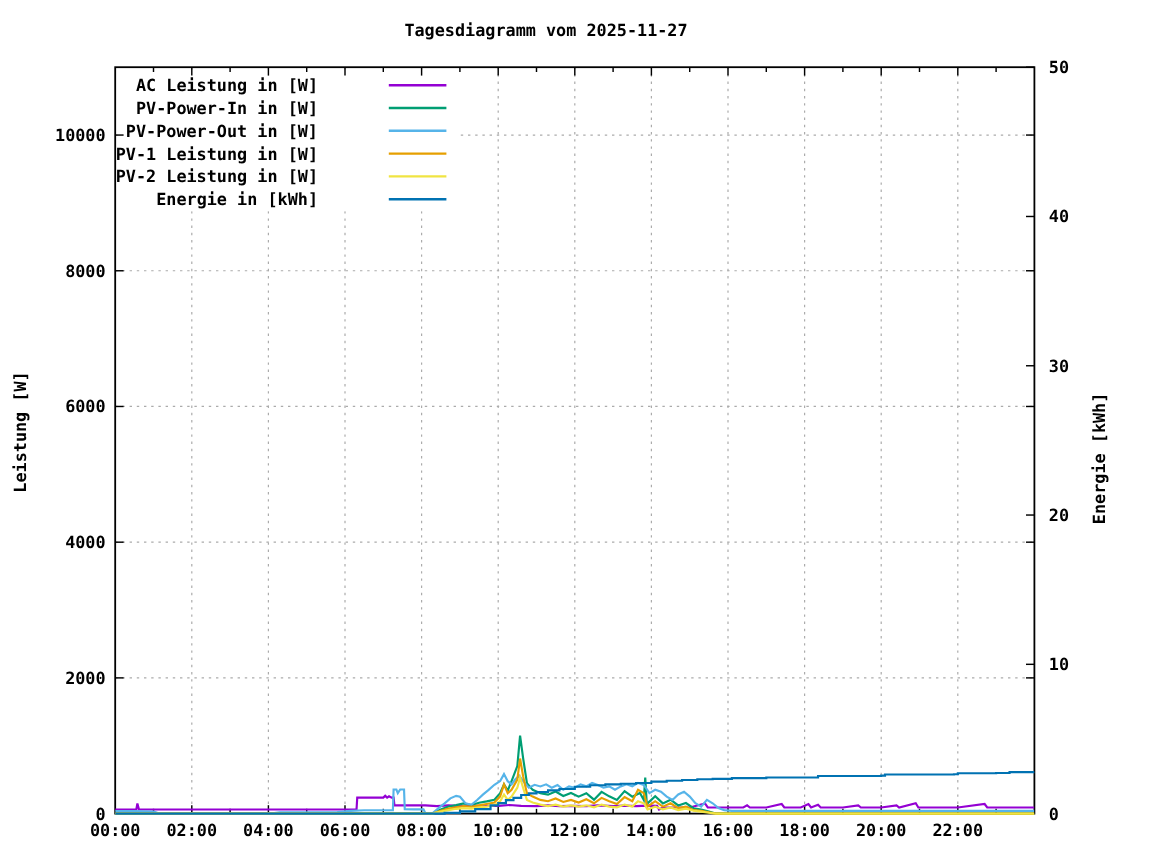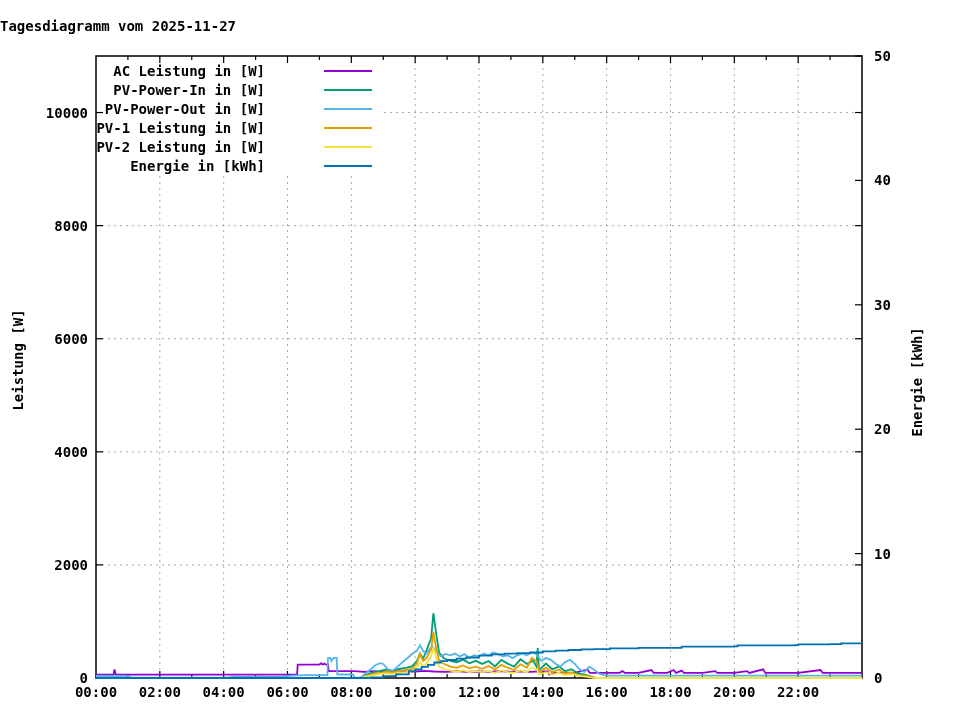--- a/index.html
+++ b/index.html
@@ -1,18 +1,18 @@
 <!DOCTYPE html>
 <html><head>
 <meta charset="utf-8">
 <style>
   html,body{margin:0;padding:0;background:#ffffff;}
   #stage{position:relative;width:960px;height:720px;background:#fff;overflow:hidden;
          font-family:"DejaVu Sans Mono","Liberation Mono",monospace;}
-  #chart-title{position:absolute;top:18px;left:0;width:910px;
+  #chart-title{position:absolute;top:18px;left:0;width:910px;text-align:center;
                font-size:14px;font-weight:bold;color:#000;}
   .vlabel{position:absolute;font-size:14px;font-weight:bold;color:#000;white-space:nowrap;}
   #ylabel{top:360px;left:18px;transform:translate(-50%,-50%) rotate(-90deg);}
   #y2label{top:382px;left:917px;transform:translate(-50%,-50%) rotate(-90deg);}
   svg text{font-family:"DejaVu Sans Mono","Liberation Mono",monospace;
            font-size:14px;font-weight:bold;fill:#000;}
 </style>
 </head>
 <body>
 

